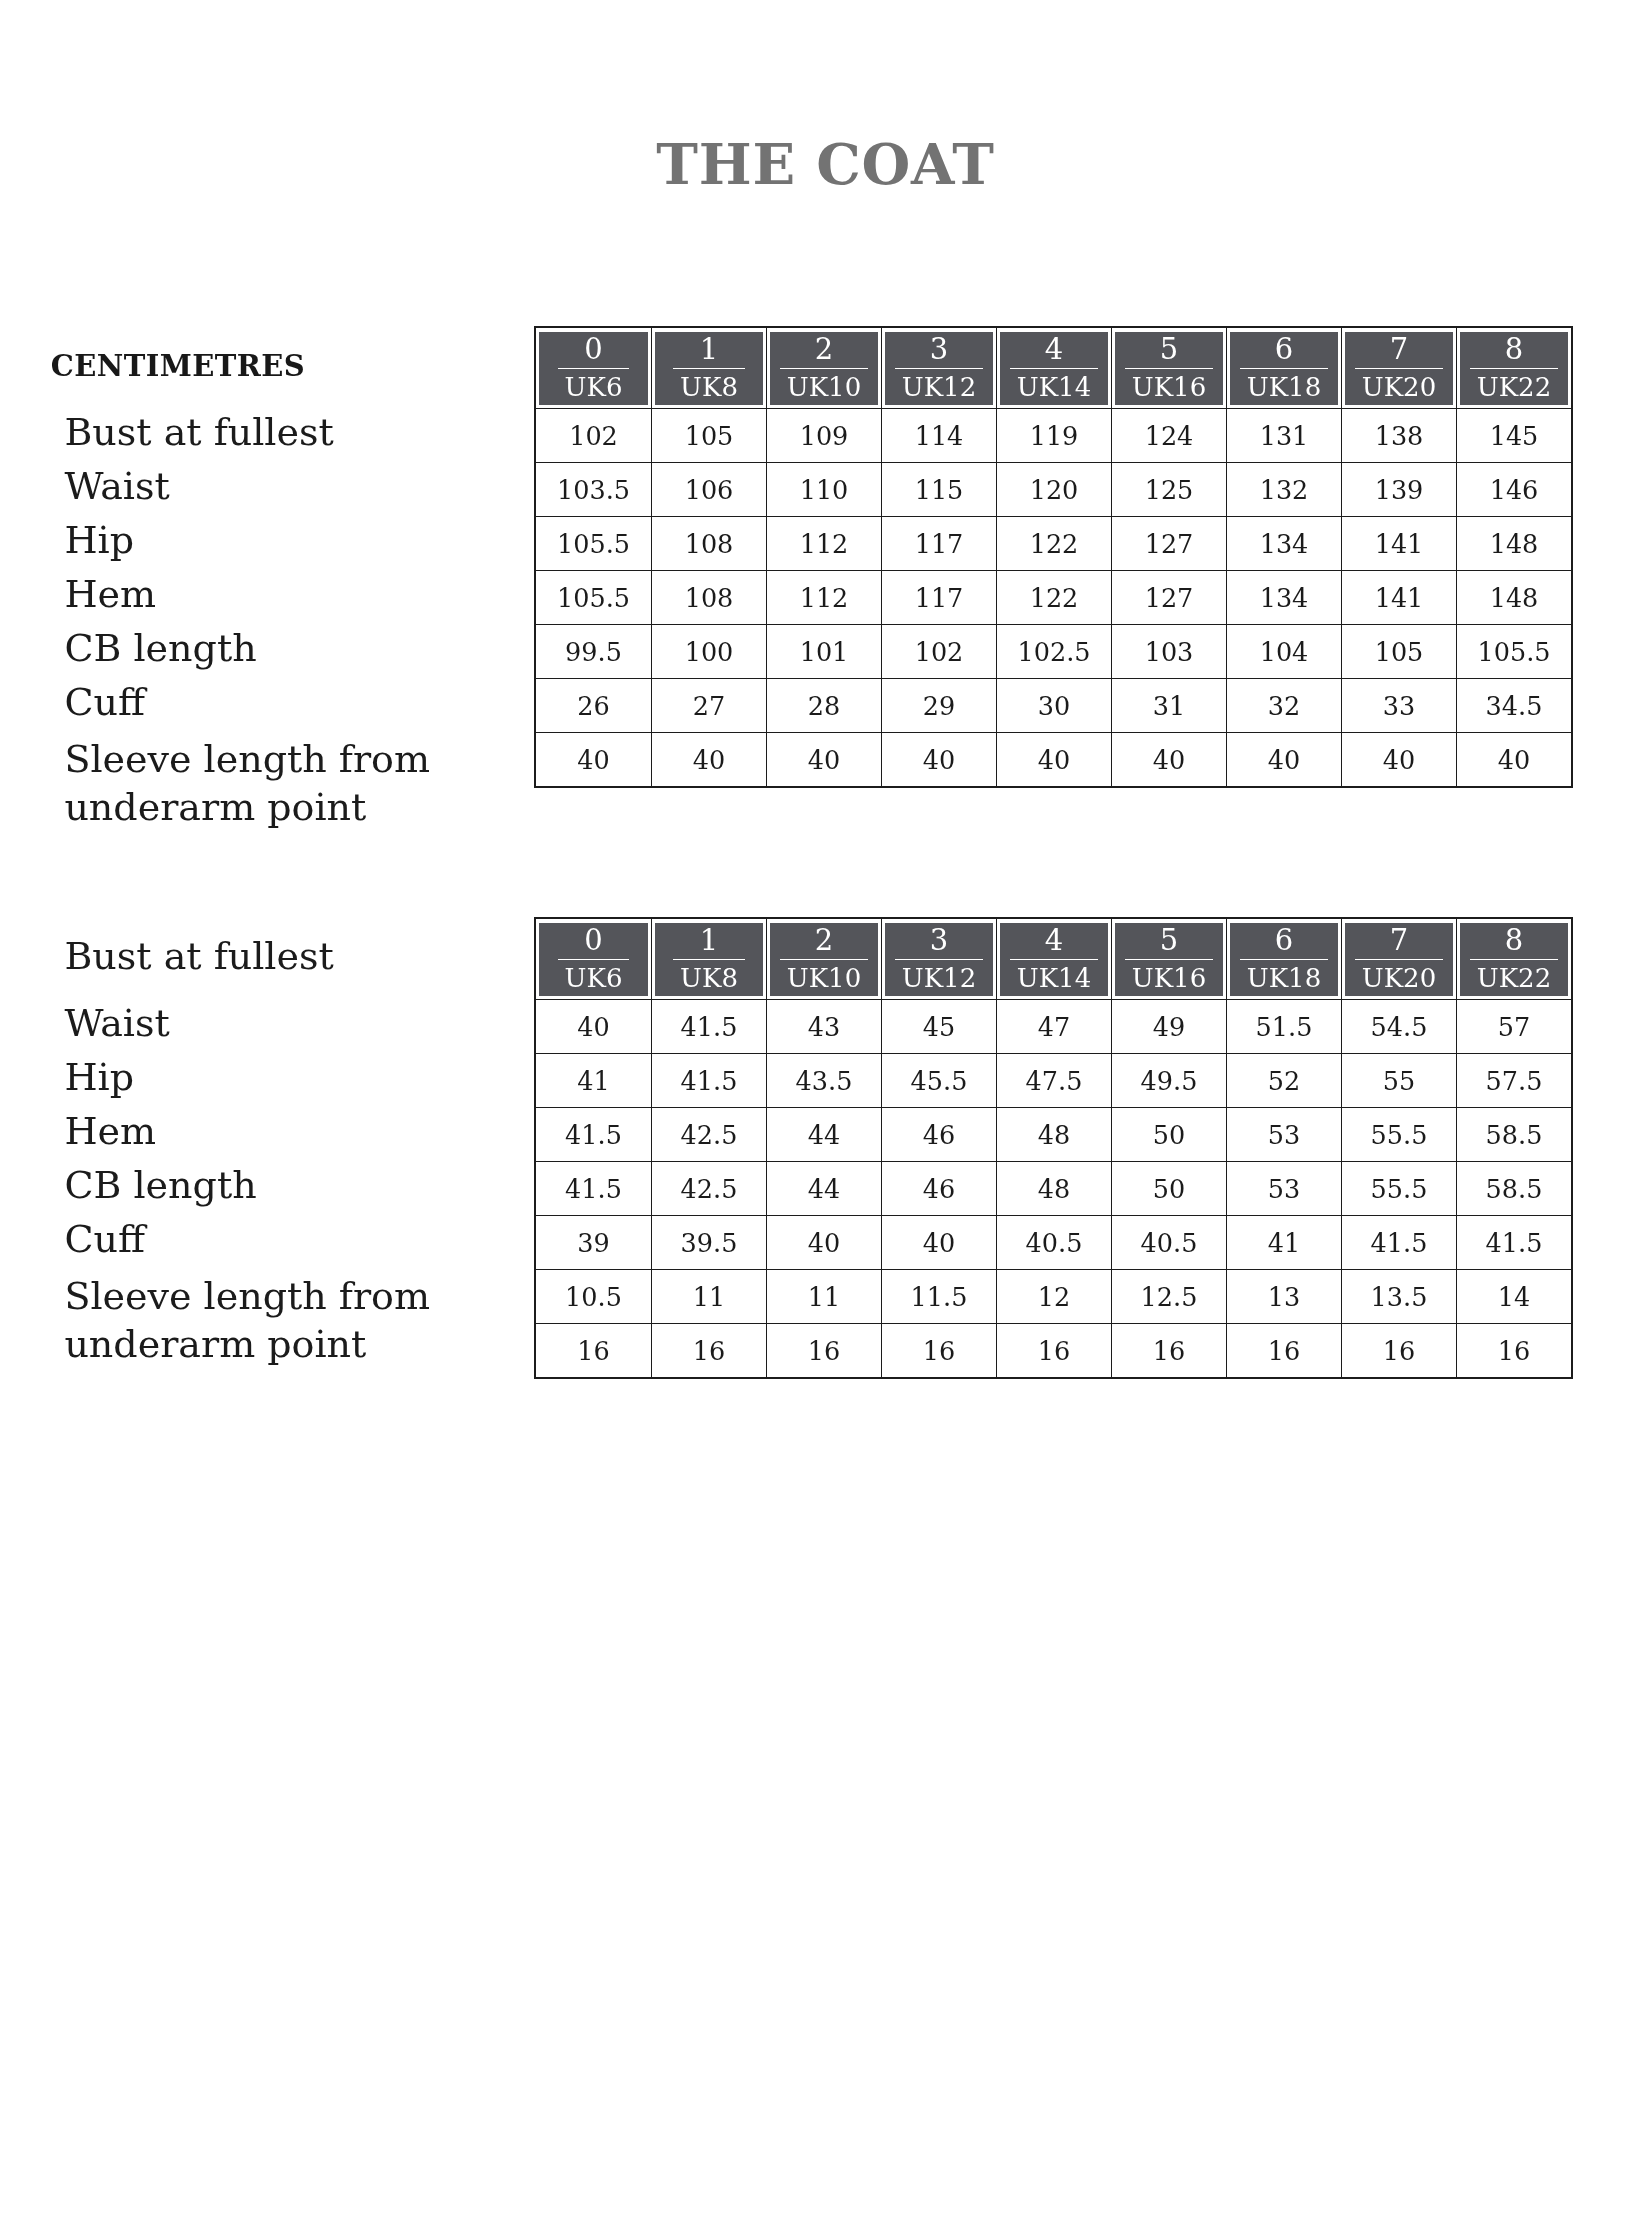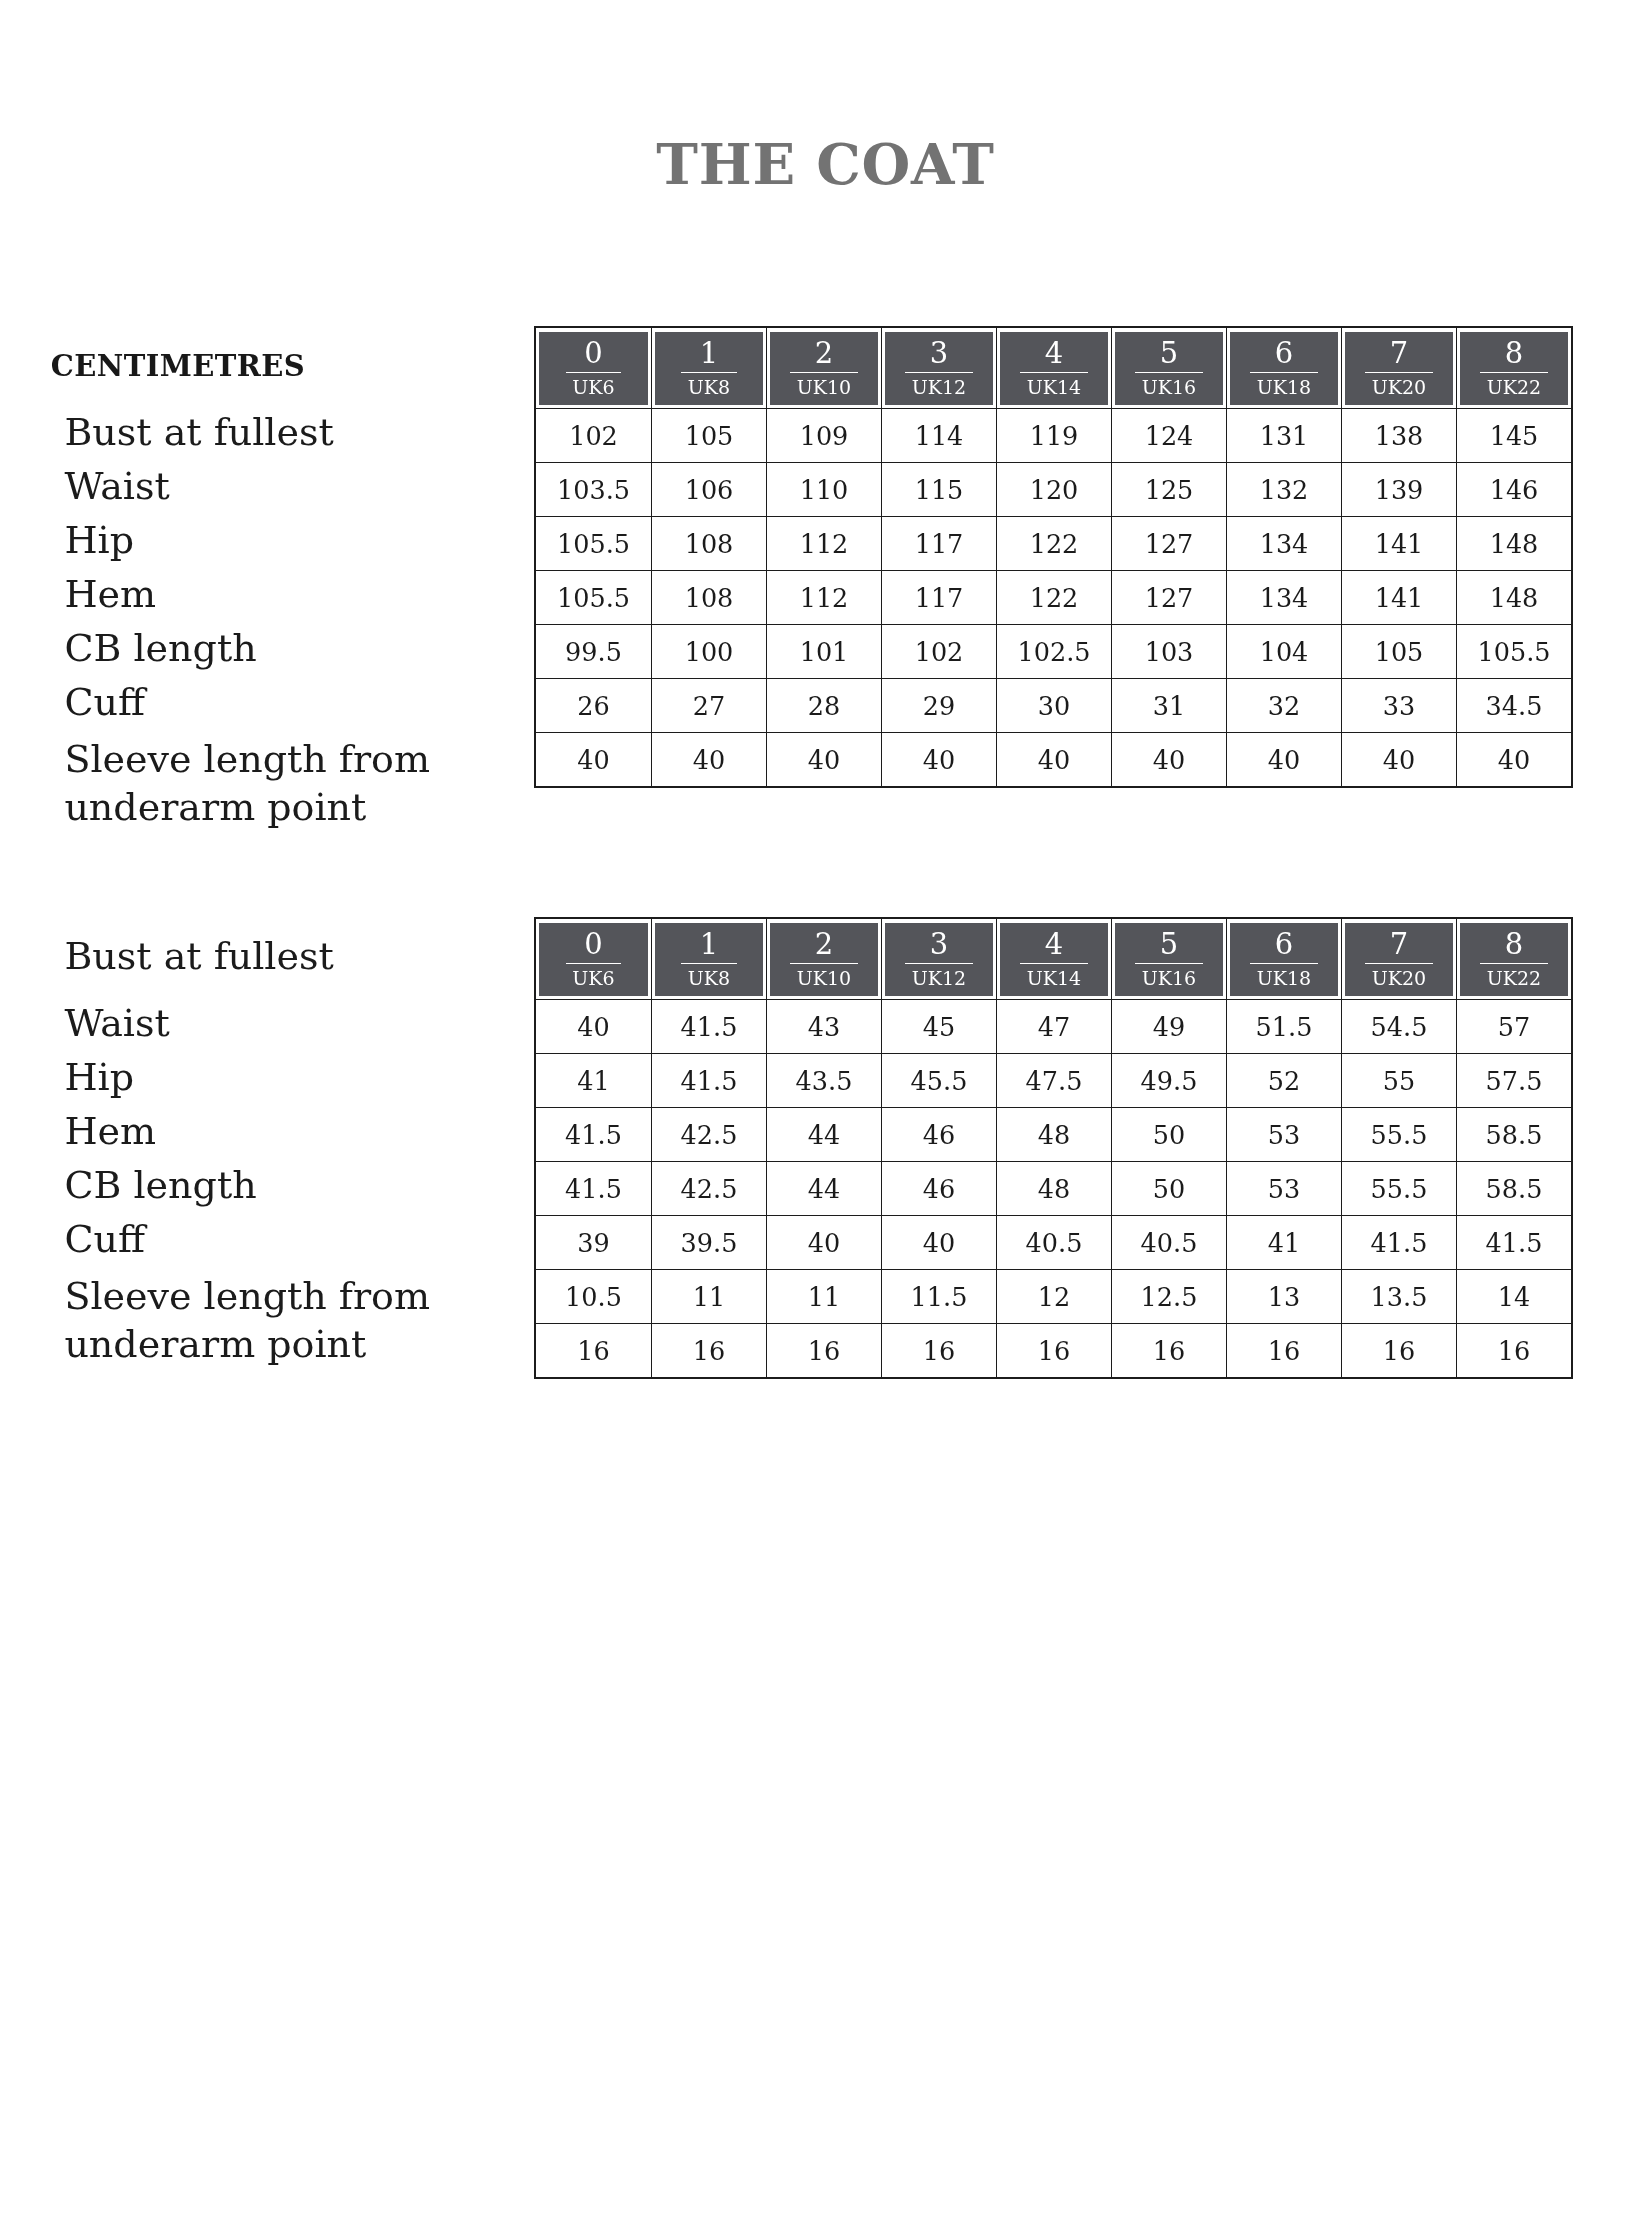--- a/index.html
+++ b/index.html
@@ -64,21 +64,21 @@
   .head-inner {
     flex: 1;
     margin: 3.4px;
     background: #54555a;
     display: flex; align-items: center; justify-content: center;
     color: #ffffff;
   }
   .frac { text-align: center; }
   .head-num { font-size: 29px; line-height: 1; padding-bottom: 4.2px; }
   .head-uk  {
-    font-size: 19px; line-height: 1.1;
+    font-size: 26px; line-height: 1.1;
     border-top: 1.7px solid #ffffff;
     padding: 3.4px 6.8px 0 6.8px;
   }
 
   .data-cell {
     display: flex; align-items: center; justify-content: center;
     font-size: 25.5px;
     background: #ffffff;
     color: #1b1b1b;
   }

